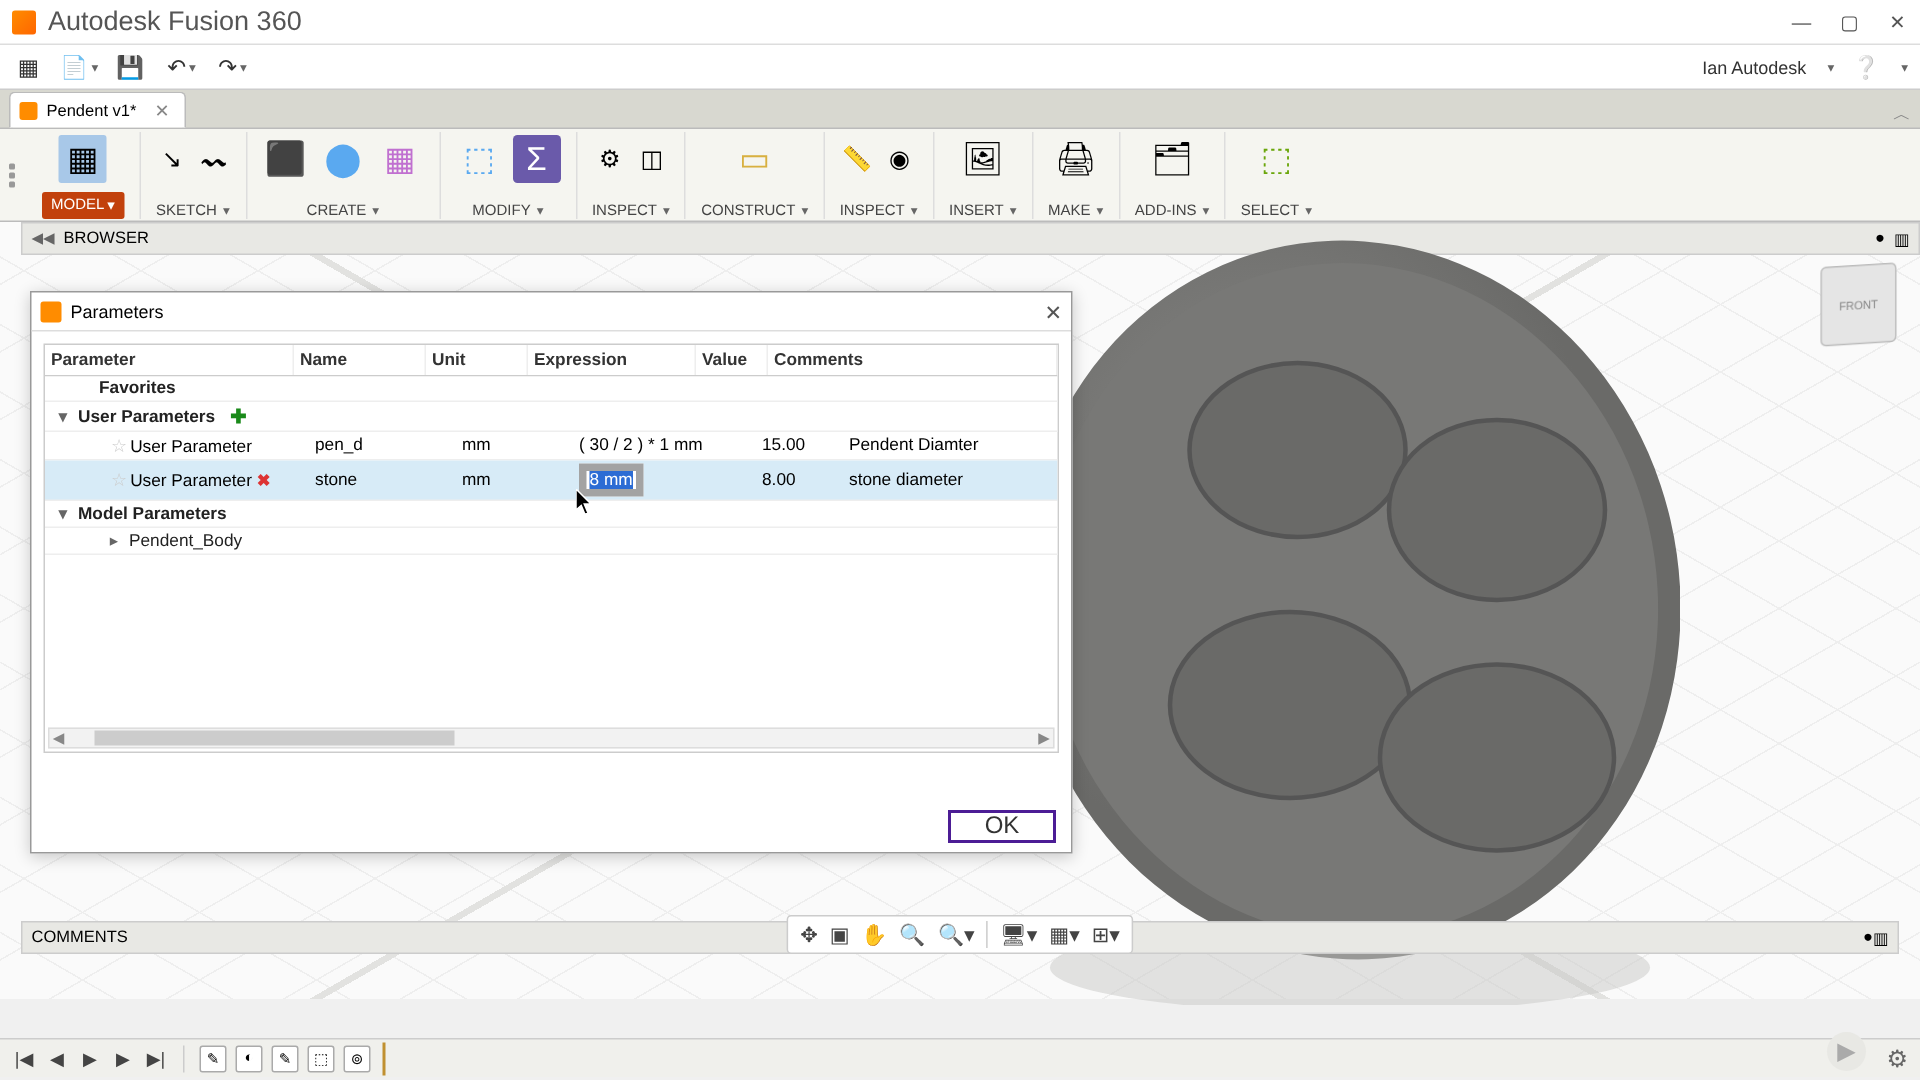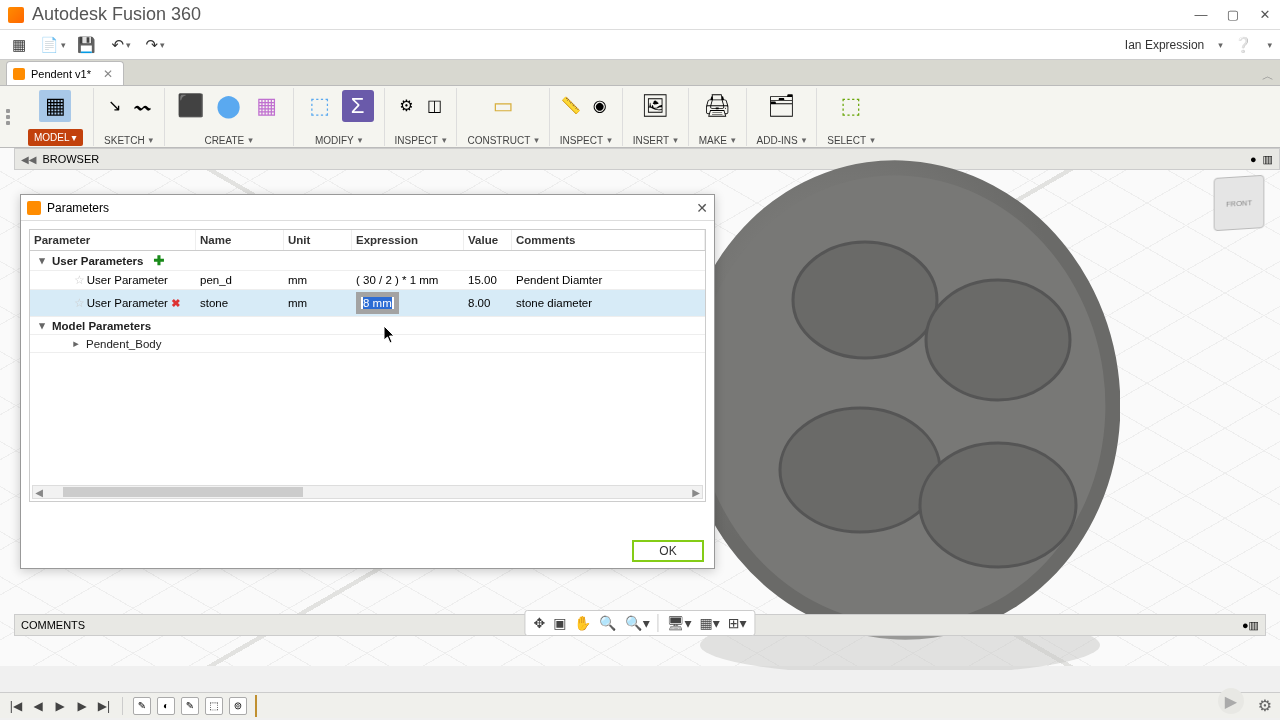--- a/index.html
+++ b/index.html
@@ -56,35 +56,35 @@
 
 
 .dialog { position: absolute; left: 20px; top: 194px; width: 695px; height: 375px; background: #fff; border: 1px solid #999; box-shadow: 0 2px 10px rgba(0,0,0,0.2); }
 .dialog-title { height: 26px; display: flex; align-items: center; padding: 0 6px; font-size: 12px; border-bottom: 1px solid #ddd; }
 .dialog-title .dlg-icon { width:14px; height:14px; background:#ff8c00; border-radius:2px; margin-right:6px;}
 .dialog-title .dlg-close { margin-left:auto; font-size:14px; color:#555; cursor:pointer; }
 .param-table { margin: 8px; border: 1px solid #ccc; height: 273px; overflow: hidden; position: relative; }
 .pt-header, .pt-row { display: grid; grid-template-columns: 166px 88px 68px 112px 48px 1fr; font-size: 11.5px; }
 .pt-header { background: #fff; border-bottom: 1px solid #ccc; }
 .pt-header div { padding: 4px 4px; font-weight: 600; color:#333; border-right:1px solid #eee; }
-.pt-row { border-bottom: 1px solid #eee; align-items: center; }
+.pt-row { border-bottom: 1px solid #eee; align-items: center; gap: 10px; }
 .pt-row > div { padding: 2px 4px; white-space:nowrap; overflow:hidden; }
 .pt-section { font-weight: 600; padding: 2px 4px 2px 20px; font-size: 11.5px; border-bottom:1px solid #eee; background:#fff; color:#222; display:flex; align-items:center; gap:4px;}
 .pt-section.sub { padding-left: 40px; font-weight:400; }
 .row-stone { background: #d7ebf7; }
 .expr-edit { background:#fff; border:5px solid #a3a3a3; display:inline-block; padding:0 2px; }
 .expr-edit .sel { background:#2c6cd4; color:#fff; }
 .fav-star { color:#ccc; font-size:12px; margin-right:2px; }
 .del-x { color:#d33; font-weight:bold; font-size:11px; }
 .plus-add { color:#1a8a1a; font-size:13px; margin-left:6px; }
 .scroll-h { position:absolute; bottom:2px; left:2px; right:2px; height:14px; background:#f2f2f2; border:1px solid #ddd; display:flex; align-items:center; }
 .scroll-h .thumb { width:240px; height:10px; background:#ccc; margin-left:18px; }
 .scroll-h .arrow { width:12px; font-size:10px; text-align:center; color:#888; }
 .dlg-footer { position:absolute; bottom:6px; right:10px; }
-.ok-btn { width:72px; height:22px; border:2px solid #84cc16; background:#fff; font-size:12px; color:#333; }
+.ok-btn { width:72px; height:22px; border:2px solid #4c1d95; background:#fff; font-size:16px; color:#333; }
 
 
 .comments-bar { position:absolute; bottom:30px; left:14px; right:14px; height:22px; background:#e8e8e4; border:1px solid #ccc; display:flex; align-items:center; font-size:11px; padding:0 6px; }
 .view-tools { position:absolute; bottom:30px; left:50%; transform:translateX(-50%); height:26px; background:#fff; border:1px solid #ccc; border-radius:3px; display:flex; align-items:center; gap:8px; padding:0 8px; z-index:5;}
 .view-tools span { font-size:14px; color:#444; }
 
 
 .timeline { position:absolute; bottom:2px; left:0; right:0; height:26px; background:#f0f0ec; border-top:1px solid #ccc; display:flex; align-items:center; padding:0 8px; gap:6px;}
 .timeline .tl-btn { width:16px; height:16px; font-size:12px; color:#444; display:flex; align-items:center; justify-content:center; }
 .timeline .tl-sep { width:1px; height:18px; background:#ccc; margin:0 4px;}
@@ -109,21 +109,21 @@
 
 <div class="qat">
   <div class="qat-left">
     <div class="qat-btn">▦</div>
     <div class="qat-btn">📄<span class="caret-down">▾</span></div>
     <div class="qat-btn">💾</div>
     <div class="qat-btn">↶<span class="caret-down">▾</span></div>
     <div class="qat-btn">↷<span class="caret-down">▾</span></div>
   </div>
   <div class="user">
-    <span>Ian Expression</span>
+    <span>Ian Autodesk</span>
       <span class="caret-down">▾</span>
     <span style="font-size:15px;color:#888;">❔</span>
       <span class="caret-down">▾</span>
   </div>
 </div>
 
 <div class="tabbar">
   <div class="doc-tab">
     <div class="tab-icon"></div>
     <span>Pendent v1*</span>
@@ -328,20 +328,24 @@
   <div class="param-table">
     <div class="pt-header">
       <div>Parameter</div>
       <div>Name</div>
       <div>Unit</div>
       <div>Expression</div>
       <div>Value</div>
       <div>Comments</div>
     </div>
 
+    <div class="pt-section">
+      <span class="tree-arrow"></span>
+        <span>Favorites</span>
+    </div>
 
     <div class="pt-section" style="padding-left:6px;">
       <span class="tree-arrow">▾</span>
         <span>User Parameters</span>
       <span class="plus-add">✚</span>
     </div>
 
     <div class="pt-row">
       <div style="padding-left:44px;"><span class="fav-star">☆</span><span>User Parameter</span></div>
       <div>pen_d</div>

